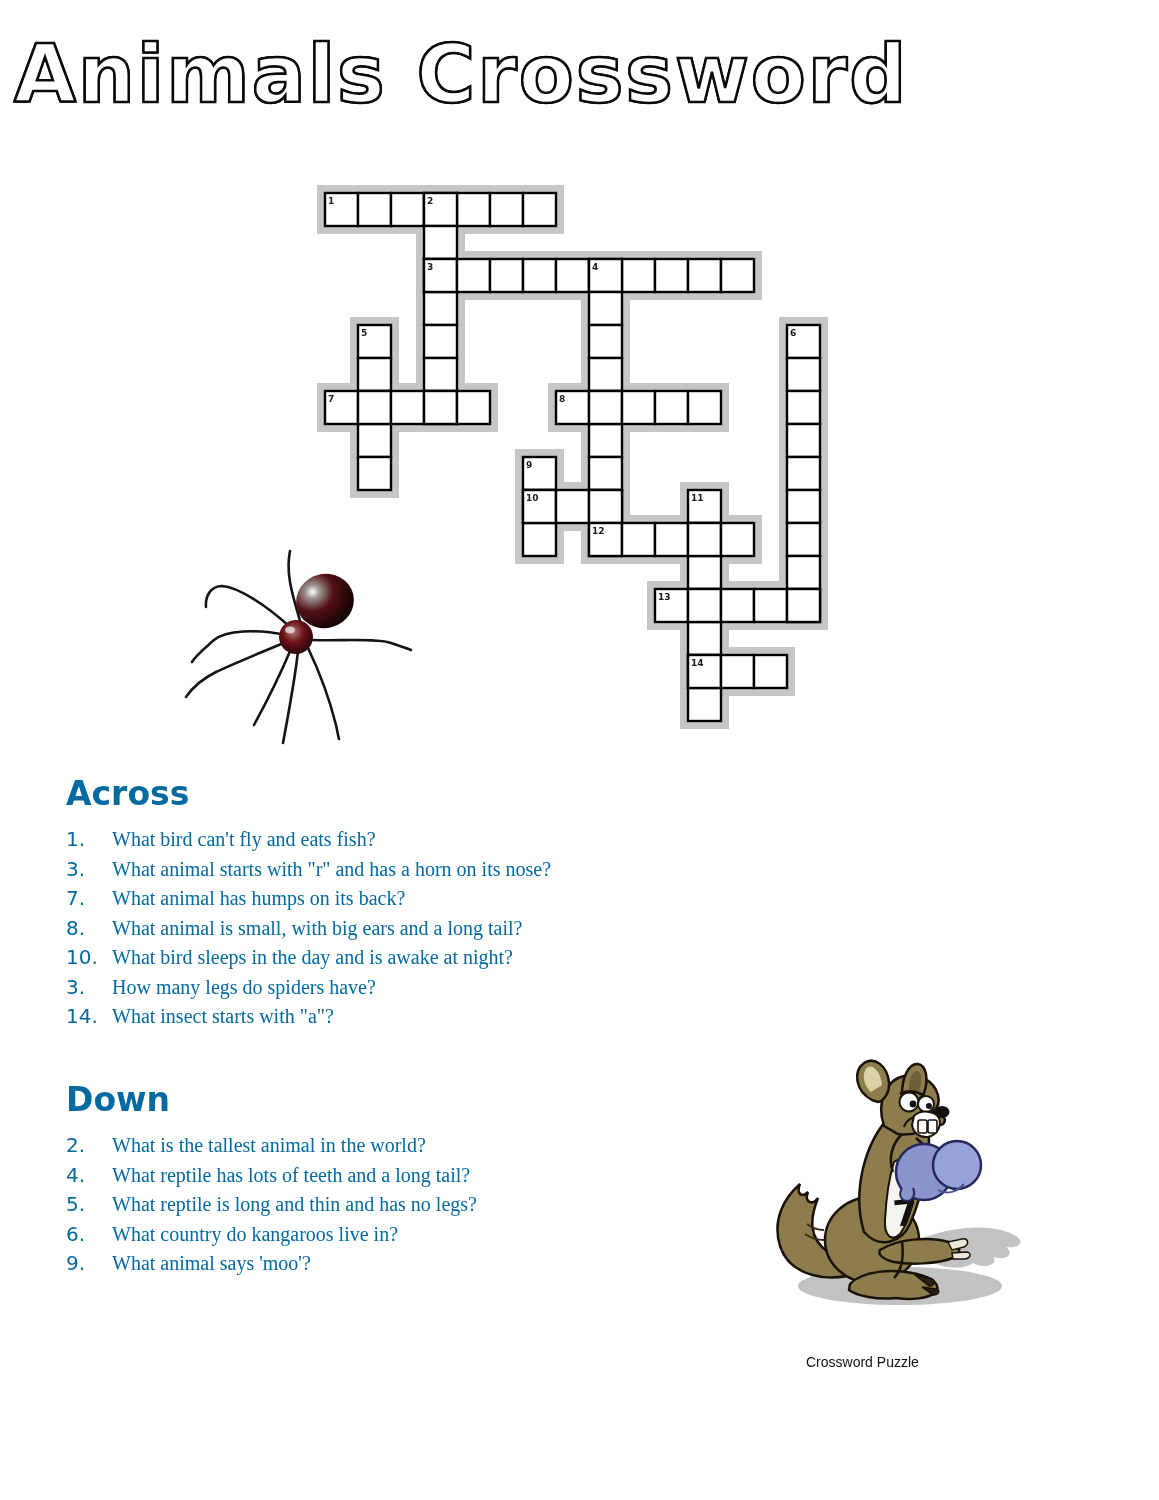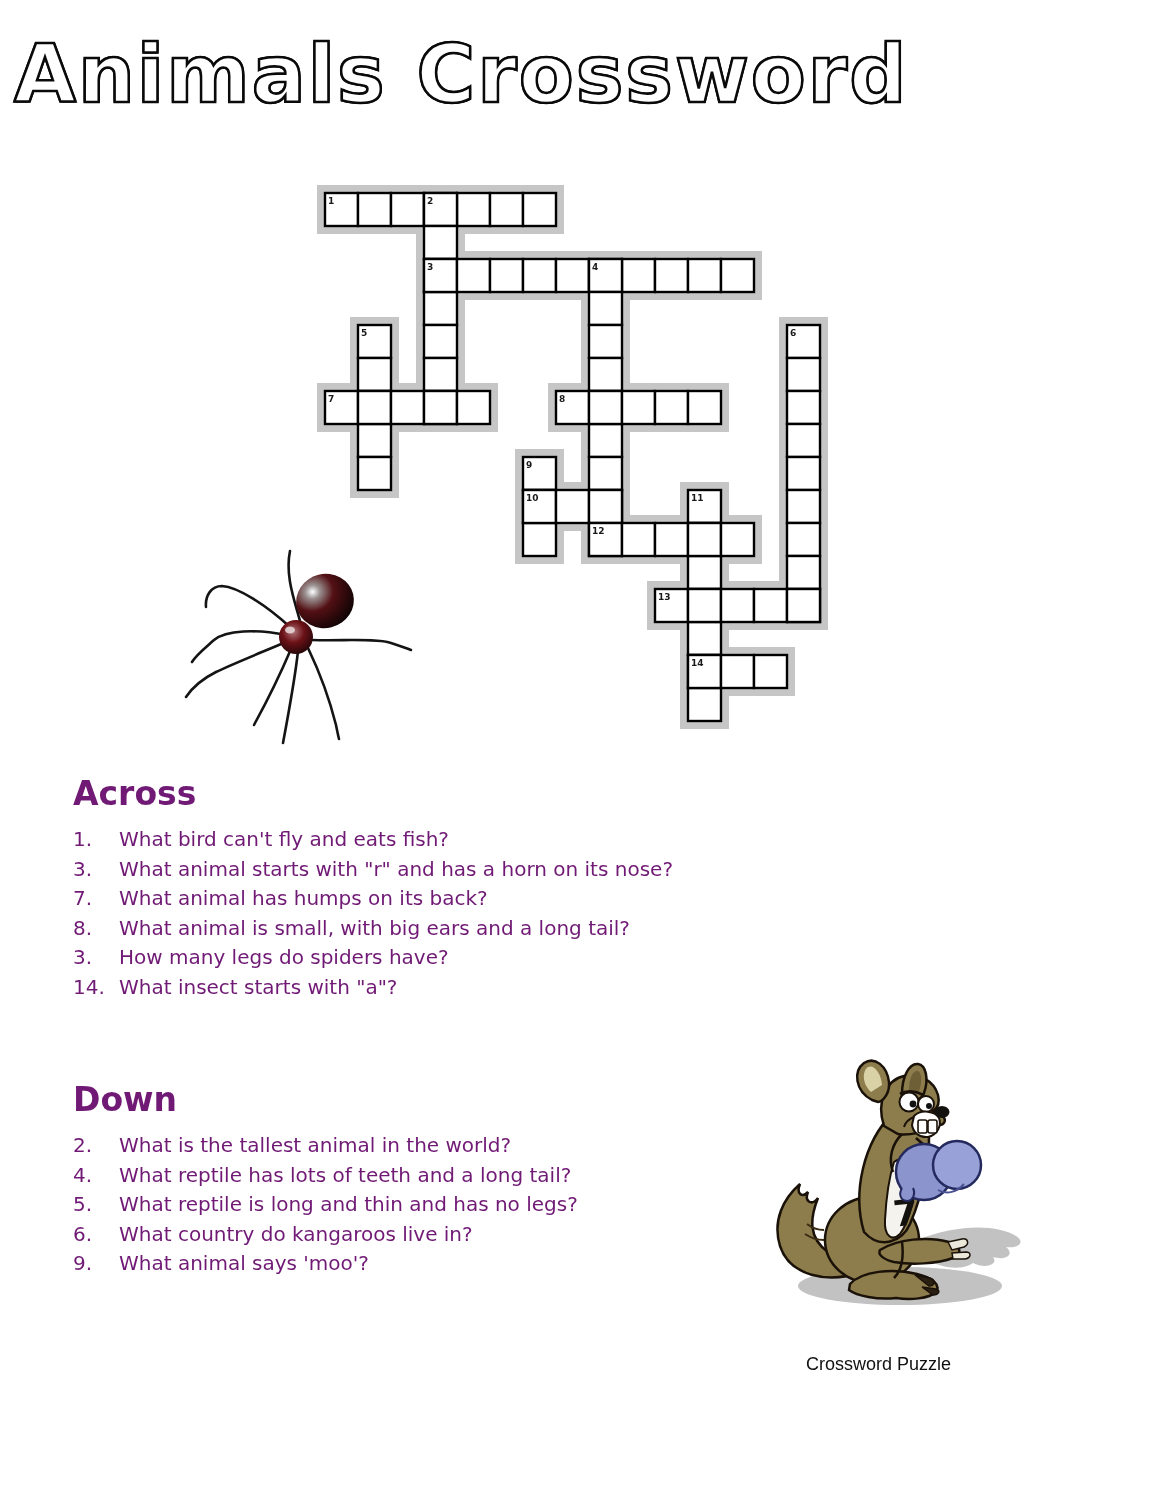--- a/index.html
+++ b/index.html
@@ -11,29 +11,29 @@
     position:absolute; top:14px; left:0; width:100%; margin:14px;
     text-align:left; font-size:80px; font-weight:700; letter-spacing:2px;
     color:#ffffff; -webkit-text-stroke:2.5px #0a0a0a;
     text-shadow:-1px -1px 0 #000, 1px -1px 0 #000, -1px 1px 0 #000, 1px 1px 0 #000;
     font-family:"DejaVu Sans", sans-serif;
   }
   .grid-svg { position:absolute; left:312px; top:181px; width:522px; height:556px; }
   .grid-num { font-family:"DejaVu Sans", sans-serif; font-weight:600; }
   .spider-svg { position:absolute; left:178px; top:545px; width:270px; height:210px; }
   .kangaroo-svg { position:absolute; left:752px; top:1042px; width:300px; height:290px; }
-  .clues { position:absolute; left:73px; width:660px; color:#701a75; }
+  .clues { position:absolute; left:66px; width:660px; color:#0369a1; }
   .clues-across { top:776px; }
   .clues-down { top:1082px; }
   .clues h2 { margin:0 0 13px 0; font-size:33px; line-height:1.1; font-weight:700; }
   .clue-row { display:flex; align-items:baseline; font-size:20px; line-height:29.5px; }
   .clue-num { flex:none; width:46px; }
-  .clue-text { flex:1; }
+  .clue-text { flex:1;font-family:Liberation Serif, serif; }
   .caption {
-    position:absolute; left:806px; top:1354px; font-size:18px; color:#111;
+    position:absolute; left:806px; top:1354px; font-size:14px; color:#111;
     font-family:"Liberation Sans", sans-serif;
     text-align:center;
   }
 </style>
 </head>
 <body>
 
 <div class="page">
 
   <h1 class="title">Animals Crossword</h1>
@@ -194,20 +194,24 @@
         </div>
         <div class="clue-row">
           <span class="clue-num">7.</span>
           <span class="clue-text">What animal has humps on its back?</span>
         </div>
         <div class="clue-row">
           <span class="clue-num">8.</span>
           <span class="clue-text">What animal is small, with big ears and a long tail?</span>
         </div>
         <div class="clue-row">
+          <span class="clue-num">10.</span>
+          <span class="clue-text">What bird sleeps in the day and is awake at night?</span>
+        </div>
+        <div class="clue-row">
           <span class="clue-num">3.</span>
           <span class="clue-text">How many legs do spiders have?</span>
         </div>
         <div class="clue-row">
           <span class="clue-num">14.</span>
           <span class="clue-text">What insect starts with "a"?</span>
         </div>
       </div>
   </section>
 

